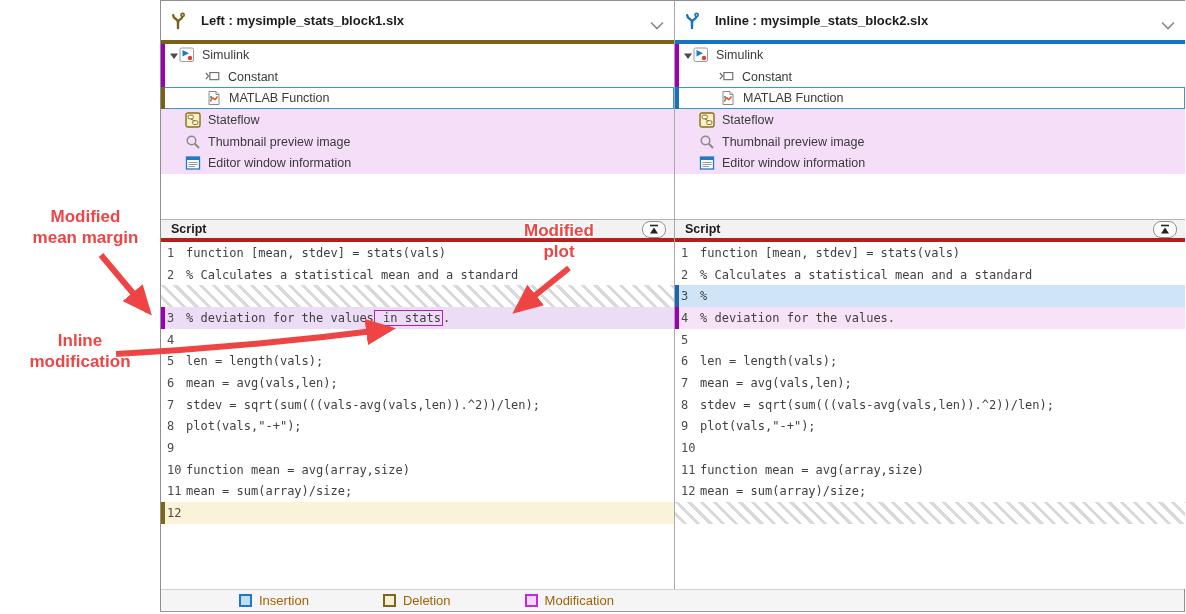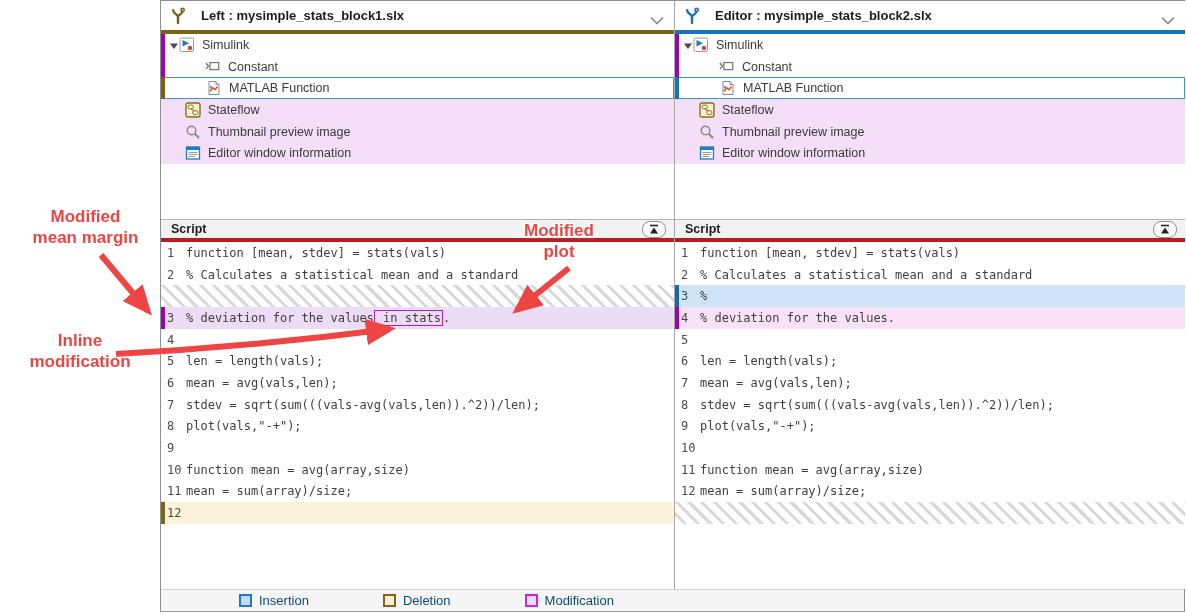--- a/index.html
+++ b/index.html
@@ -6,21 +6,21 @@
   #stage{position:relative;width:1186px;height:614px;background:#fff;overflow:hidden;}
 
   
   #app{position:absolute;left:160px;top:0;width:1025px;height:612px;
        border:1px solid #8f8f8f;border-bottom:2px solid #9a9a9a;background:#fff;box-sizing:border-box;}
   .pane{position:absolute;top:0;height:588px;background:#fff;}
   #pane-left{left:0;width:513px;}
   #pane-right{left:513px;width:510px;border-left:1px solid #a8a8a8;}
 
   
-  .file-header{position:relative;height:29px;display:flex;align-items:center;background:#fff;cursor:default;}
+  .file-header{position:relative;height:39px;display:flex;align-items:center;background:#fff;cursor:default;}
   .fork{width:18px;height:18px;margin-left:8px;flex:0 0 auto;}
   .file-title{font-size:13px;font-weight:bold;color:#1c1c1c;margin-left:14px;white-space:nowrap;}
   .chev{margin-left:auto;margin-right:10px;width:14px;height:9px;}
   .accent-line{height:4px;width:100%;}
 
   
   .tree{position:relative;margin-top:0;}
   .tree-bar{position:absolute;left:0;top:0;width:4px;height:100%;background:var(--mod-margin);}
   .tree-row{position:relative;height:21.7px;display:flex;align-items:center;font-size:12.5px;color:#3a3a3a;box-sizing:border-box;}
   .tree-row.modified{background:var(--tree-mod-bg);}
@@ -46,21 +46,21 @@
   .code-row.inserted{background:var(--ins-bg);}
   .code-row.inserted .mbar{background:var(--ins-margin);}
   .code-row.deleted{background:var(--del-bg);}
   .code-row.deleted .mbar{background:var(--del-margin);}
   .code-row.hatch{background:repeating-linear-gradient(45deg,#ffffff 0 6px,#d9d9d9 6px 9px);}
   .inline-box{border:1px solid var(--inline-border);padding:0 1px;}
 
   
   #legend-bar{position:absolute;left:0;top:588px;width:100%;height:22px;background:#f5f5f5;border-top:1px solid #cfcfcf;
               display:flex;align-items:center;box-sizing:border-box;}
-  .legend-item{display:flex;align-items:center;margin-left:26px;font-size:13px;color:#0c4a6e;padding-left:48px;}
+  .legend-item{display:flex;align-items:center;margin-left:26px;font-size:13px;color:#a16207;padding-left:48px;}
   .legend-item:first-child{margin-left:30px;}
   .swatch{width:13px;height:13px;box-sizing:border-box;margin-right:7px;border:2px solid;}
   .swatch.insertion{border-color:var(--ins-margin2);background:var(--ins-swatch);}
   .swatch.deletion{border-color:var(--del-margin);background:var(--del-swatch);}
   .swatch.modification{border-color:var(--mod-swatch-border);background:var(--mod-swatch);}
 
   
   .annotation{position:absolute;color:var(--red);font-weight:bold;font-size:17px;line-height:21px;text-align:center;
     text-shadow:-1px -1px 0 #fff,1px -1px 0 #fff,-1px 1px 0 #fff,1px 1px 0 #fff,0 0 4px #fff;z-index:30;}
   #ann-margin{left:8px;top:206px;width:155px;}
@@ -246,21 +246,21 @@
     <div class="pane" id="pane-right" style="--mod-bg: var(--mod-bg-right);">
       <div class="file-header">
         <span class="fork"><svg viewBox="0 0 18 18">
               <g fill="none" stroke="#1673bc" stroke-width="2.4" stroke-linecap="round">
                 <path d="M9 16 V10"></path>
                 <path d="M9 10 C9 7 4.2 7 4.2 3.2"></path>
                 <path d="M9 10 C9 7.4 13 7.6 13.2 5"></path>
               </g>
               <circle cx="13.6" cy="3" r="1.6" fill="none" stroke="#1673bc" stroke-width="1.6"></circle>
             </svg></span>
-        <span class="file-title">Editor : mysimple_stats_block2.slx</span>
+        <span class="file-title">Inline : mysimple_stats_block2.slx</span>
         <span class="chev"><svg viewBox="0 0 14 9">
               <polyline points="1,1.5 7,7.5 13,1.5" fill="none" stroke="#8a8a8a" stroke-width="1.6"></polyline>
             </svg></span>
       </div>
       <div class="accent-line" style="background: rgb(22, 115, 188);"></div>
       <div class="tree">
           <div class="tree-bar"></div>
           <div class="tree-row normal">
             <span class="t-arrow"><svg viewBox="0 0 10 10">
                 <path d="M1,2.5 L9,2.5 L5,8 z" fill="#4a4a4a"></path>

